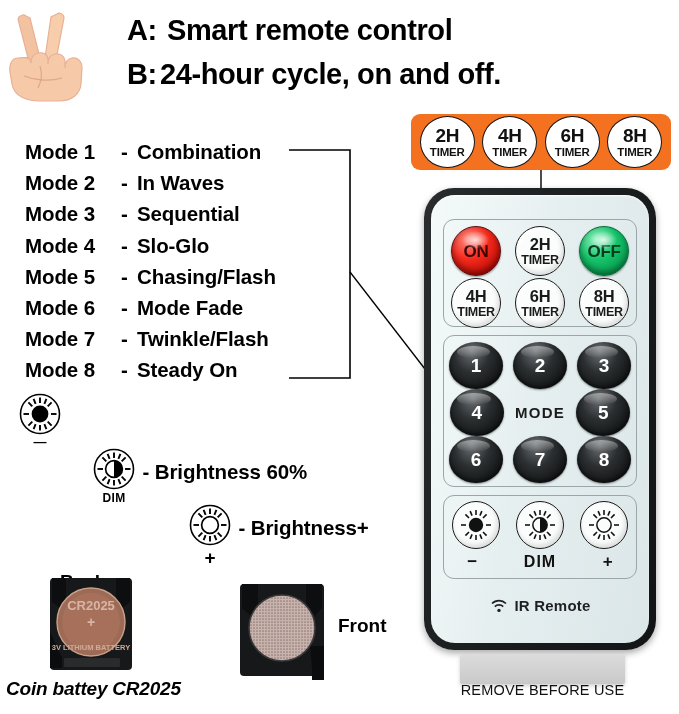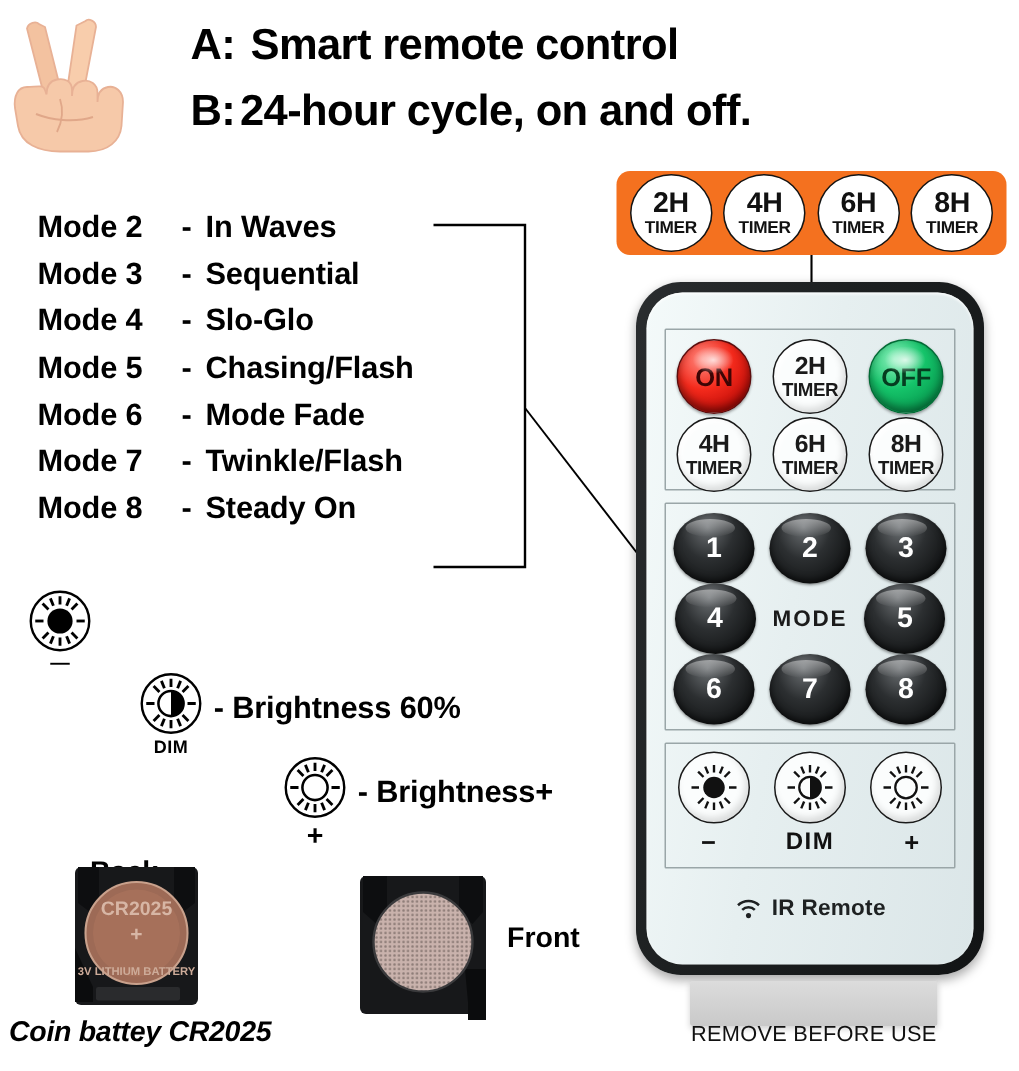--- a/index.html
+++ b/index.html
@@ -82,21 +82,21 @@
     padding: 7px;
     box-shadow: 0 3px 7px rgba(0,0,0,0.35);
   }
   .remote-face {
     width:100%; height:100%; border-radius:24px;
     background: linear-gradient(100deg,#f4fafa 0%, #e6eff0 45%, #dbe6e8 100%);
     position:relative;
     box-shadow: inset 0 1px 2px rgba(255,255,255,0.9);
   }
   .btn-group {
-    position:absolute; border:1px solid #9aa6a8; border-radius:1px;
+    position:absolute; border:1px solid #9aa6a8; border-radius:11px;
   }
   .grp-power { left:12px; top:24px; width:194px; height:108px; }
   .grp-mode  { left:12px; top:140px; width:194px; height:152px; }
   .grp-dim   { left:12px; top:300px; width:194px; height:84px; }
 
   .row3 { position:absolute; left:0; right:0; display:flex; justify-content:space-around; align-items:center; }
 
   .rb { border-radius:50%; display:flex; align-items:center; justify-content:center;
         position:relative; line-height:1; }
 
@@ -187,20 +187,21 @@
   <div class="header-lines">
     <div class="hdr-line">
       <span class="hdr-key hdr-a-key">A:</span><span>Smart remote control</span>
     </div>
     <div class="hdr-line">
       <span class="hdr-key hdr-b-key">B:</span><span>24-hour cycle, on and off.</span>
     </div>
   </div>
 
   <div class="mode-list">
+    <div class="mode-row"><span class="m-label">Mode 1</span><span class="m-dash">-</span><span>Combination</span></div>
     <div class="mode-row"><span class="m-label">Mode 2</span><span class="m-dash">-</span><span>In Waves</span></div>
     <div class="mode-row"><span class="m-label">Mode 3</span><span class="m-dash">-</span><span>Sequential</span></div>
     <div class="mode-row"><span class="m-label">Mode 4</span><span class="m-dash">-</span><span>Slo-Glo</span></div>
     <div class="mode-row"><span class="m-label">Mode 5</span><span class="m-dash">-</span><span>Chasing/Flash</span></div>
     <div class="mode-row"><span class="m-label">Mode 6</span><span class="m-dash">-</span><span>Mode Fade</span></div>
     <div class="mode-row"><span class="m-label">Mode 7</span><span class="m-dash">-</span><span>Twinkle/Flash</span></div>
     <div class="mode-row"><span class="m-label">Mode 8</span><span class="m-dash">-</span><span>Steady On</span></div>
   </div>
 
   <svg class="lines-svg">

